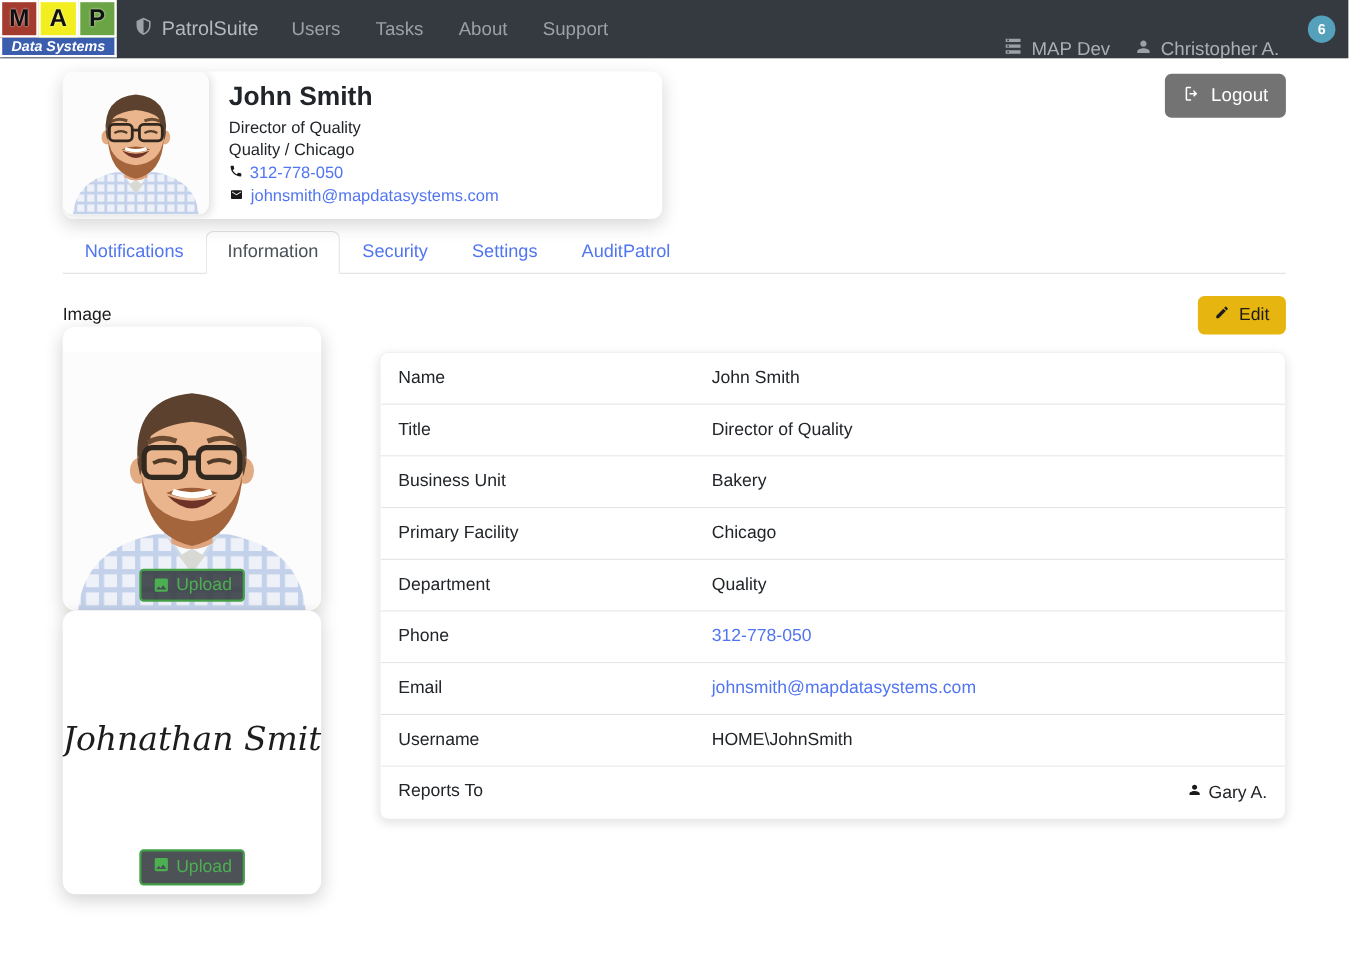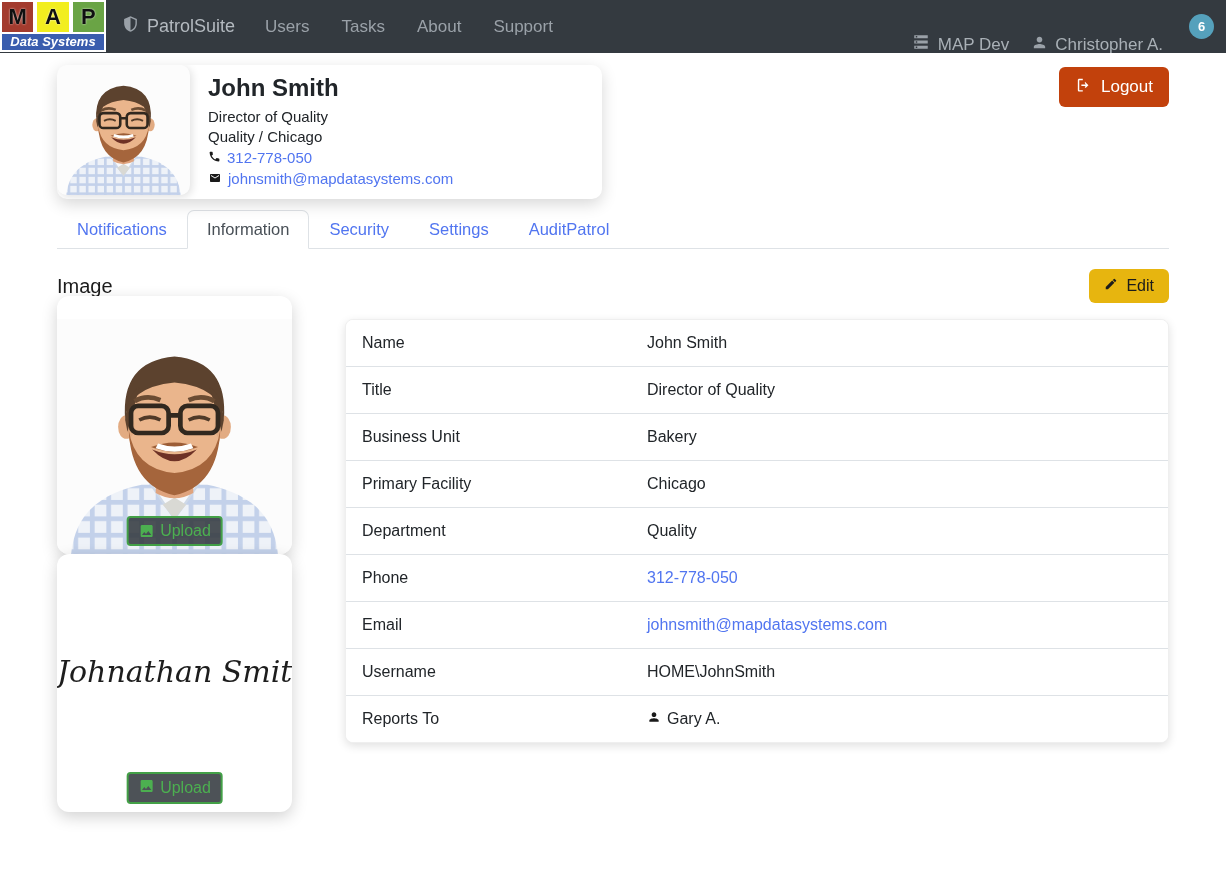--- a/index.html
+++ b/index.html
@@ -42,35 +42,35 @@
     box-shadow:0 5px 16px rgba(0,0,0,.16); display:flex; overflow:hidden; }
   .profile-photo { width:133px; height:130px; flex-shrink:0; border-radius:10px; overflow:hidden;
     box-shadow:2px 2px 8px rgba(0,0,0,.12); background:#fcfcfc; }
   .profile-photo svg, .image-photo svg { width:100%; height:100%; display:block; }
   .profile-info { padding:9px 10px 8px 18px; }
   .profile-name { font-size:24px; font-weight:700; margin-bottom:6px; }
   .profile-line { font-size:15px; margin:3px 0; }
   .contact-line { font-size:15px; display:flex; align-items:center; gap:6px; margin:4px 0; }
   .contact-line svg { fill:#1a1a1a; flex-shrink:0; }
 
-  .logout-btn { position:absolute; right:0; top:2px; background:#c2410c; color:#fff; border:none;
+  .logout-btn { position:absolute; right:0; top:2px; background:#737373; color:#fff; border:none;
     border-radius:6px; padding:9px 16px; font-size:17px; display:flex; align-items:center; gap:9px;
     cursor:pointer; font-family:inherit; }
   .logout-btn svg { fill:#fff; }
 
   
   .tabs { display:flex; border-bottom:1px solid #dee2e6; margin-top:11px; }
   .tab { padding:9px 19px; font-size:16.5px; color:#5175f0; cursor:pointer;
     border:1px solid transparent; margin-bottom:-1px; }
   .tab.active { color:#495057; background:#fff; border-color:#dee2e6 #dee2e6 #fff;
     border-radius:7px 7px 0 0; }
 
   
   .content-header { display:flex; justify-content:space-between; align-items:center; margin-top:20px; }
-  .section-heading { font-size:20px; font-weight:500; color:#1c1c1c; }
+  .section-heading { font-size:16px; font-weight:500; color:#1c1c1c; }
   .edit-btn { background:#e7b50f; border:none; border-radius:6px; padding:8px 15px; font-size:16px;
     color:#1c1c1c; display:flex; align-items:center; gap:8px; cursor:pointer; font-family:inherit; }
   .edit-btn svg { fill:#1c1c1c; }
 
   .content-row { display:flex; margin-top:-7px; }
   .left-col { width:263px; flex-shrink:0; }
   .media-card { width:235px; height:258px; background:#fff; border-radius:12px;
     box-shadow:0 5px 16px rgba(0,0,0,.18); position:relative; overflow:hidden; }
   .upload-btn { position:absolute; bottom:8px; left:50%; transform:translateX(-50%);
     background:rgba(52,58,64,.88); border:2px solid #43a047; color:#4caf50; border-radius:4px;
@@ -78,21 +78,21 @@
     font-family:inherit; }
   .upload-btn svg { fill:#4caf50; }
   .signature-heading { margin:13px 0 9px 0; }
   .signature-text { font-family:"DejaVu Serif", serif; font-style:italic; font-size:30px;
     color:#1d1d1d; text-align:center; margin-top:100px; white-space:nowrap; }
 
   .right-col { flex:1; margin-left:25px; }
   .info-table-card { background:#fff; border-radius:8px; border:1px solid #efefef;
     box-shadow:0 3px 10px rgba(0,0,0,.12); margin-top:23px; overflow:hidden; }
   .info-row { display:flex; border-bottom:1px solid #dee2e6; background:#fff; }
-  .info-row:last-child { border-bottom:none; }
+  .info-row:last-child { border-bottom:none;justify-content:space-between; }
   .info-label { width:285px; flex-shrink:0; padding:14px 16px; font-size:16px; color:#212529; }
   .info-value { padding:14px 16px; font-size:16px; color:#212529; display:flex; align-items:center; gap:6px; }
   .info-value svg { fill:#1a1a1a; }
 </style>
 </head>
 <body>
 
 <div class="navbar">
   <div class="logo">
     <div class="logo-squares">

